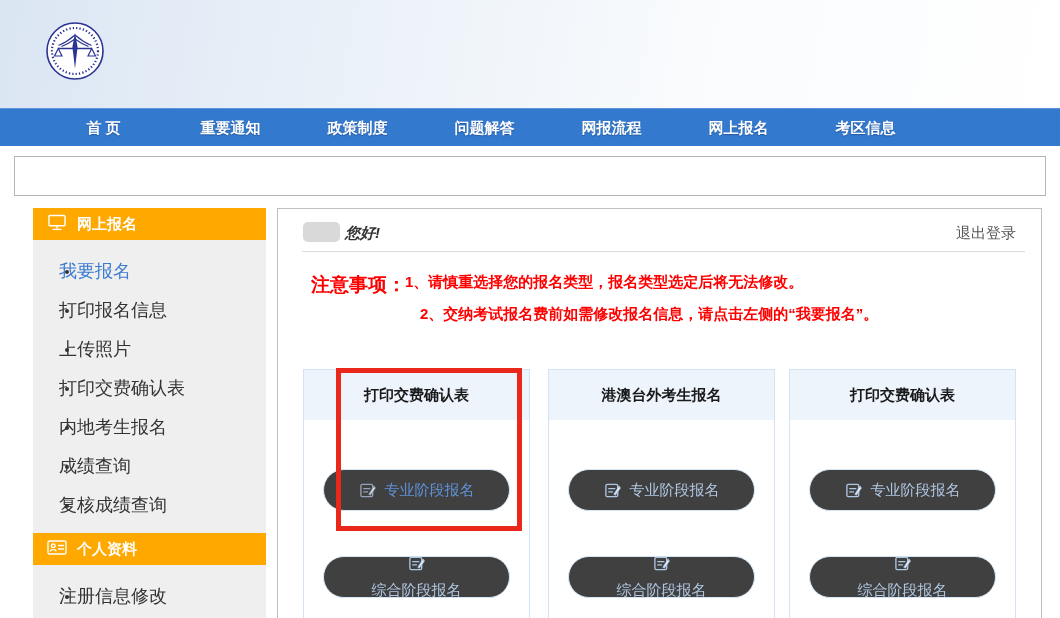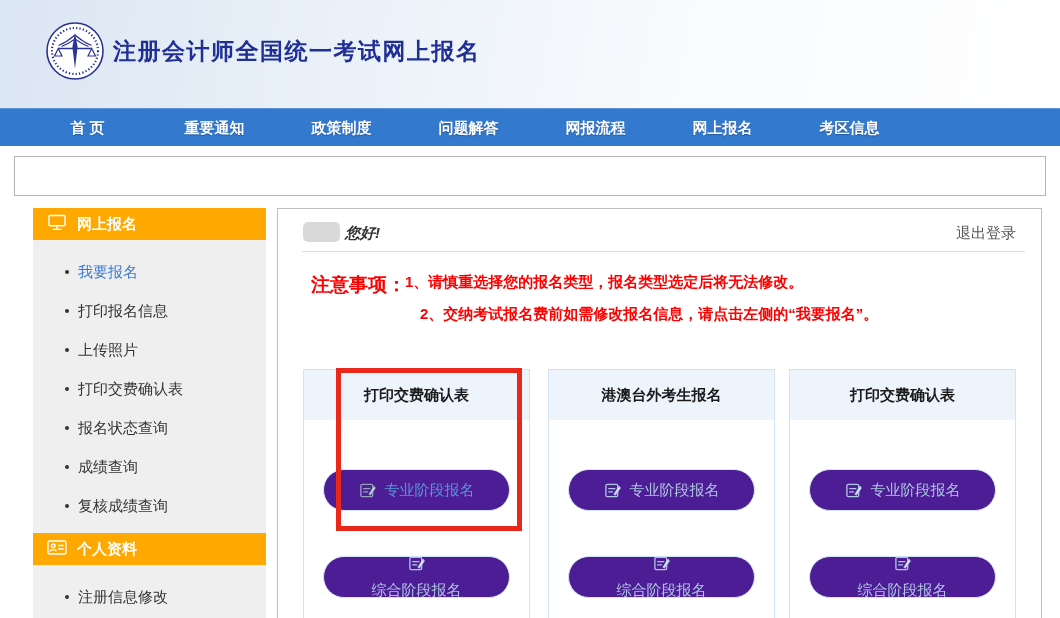--- a/index.html
+++ b/index.html
@@ -12,35 +12,35 @@
     --card-header-bg:#edf4fc;
   }
   
   .header { position:absolute; left:0; top:0; width:1060px; height:108px;
     background:linear-gradient(100deg,#dbe6f3 0%,#e9f0f8 30%,#f9fbfd 65%,#ffffff 100%); }
   .logo { position:absolute; left:45px; top:21px; width:60px; height:60px; }
   .site-title { position:absolute; left:113px; top:36px; font-size:23px; font-weight:bold;
     color:var(--title-navy); letter-spacing:1.5px; }
   
   .nav { position:absolute; left:0; top:108px; width:1060px; height:38px;
-    background:var(--nav-blue); display:flex; padding-left:24px;
+    background:var(--nav-blue); display:flex; padding-left:40px;
     border-top:1px solid #5b93dc; }
   .nav-item { width:127px; text-align:center; line-height:37px; color:#fff; font-size:15px;
     font-weight:bold; cursor:pointer; text-shadow:0 1px 1px rgba(10,30,80,.35); }
   
   .notice-bar { position:absolute; left:14px; top:156px; width:1032px; height:40px;
     border:1px solid #b5b5b5; background:#fff; }
   
   .sidebar { position:absolute; left:33px; top:208px; width:233px; height:410px; background:#efefef; }
   .side-header { height:32px; background:var(--accent-orange); color:#fff; display:flex;
     align-items:center; gap:10px; padding-left:14px; font-size:15px; font-weight:bold; }
   .side-header svg { width:20px; height:17px; flex:0 0 auto; }
   .side-list { list-style:none; padding:12px 0 8px; }
-  .side-item { height:39px; line-height:39px; padding-left:45px; position:relative;
-    font-size:15px; color:#333; cursor:pointer; }
+  .side-item { height:39px; line-height:39px; padding-left:26px; position:relative;
+    font-size:18px; color:#333; cursor:pointer; }
   .side-item::before { content:''; position:absolute; left:32px; top:18px; width:4px; height:4px;
     border-radius:50%; background:#333; }
   .side-item.active { color:var(--active-blue); }
   
   .main-panel { position:absolute; left:277px; top:208px; width:765px; height:414px;
     border:1px solid #bfbfbf; background:#fff; }
   .redacted { position:absolute; left:25px; top:13px; width:37px; height:20px;
     background:#d9d9d9; border-radius:5px; }
   .greeting { position:absolute; left:67px; top:15px; font-size:15px; font-weight:bold; color:#333;font-style:italic; }
   .logout { position:absolute; right:25px; top:15px; font-size:15px; color:#555; cursor:pointer;text-align:right; }
@@ -50,21 +50,21 @@
   .notice-items { position:absolute; left:127px; top:63px; list-style:none; }
   .notice-items li { font-size:15px; font-weight:bold; color:var(--notice-red);
     line-height:19px; margin-bottom:13px; white-space:nowrap; }
   .notice-items li:nth-child(2) { margin-left:15px; }
   
   .card { position:absolute; top:160px; width:227px; height:262px;
     border:1px solid #d3e3f3; background:#fff; }
   .card.c0 { left:25px; } .card.c1 { left:270px; } .card.c2 { left:511px; }
   .card-header { height:50px; background:var(--card-header-bg); text-align:center;
     line-height:50px; font-size:15px; font-weight:bold; color:#1a1a1a; }
-  .card-btn { position:absolute; left:19px; width:187px; height:42px; background:#4c1d95;
+  .card-btn { position:absolute; left:19px; width:187px; height:42px; background:#404040;
     border:1px solid #d5e6f6; border-radius:21px; display:flex; align-items:center;
     justify-content:center; gap:9px; font-size:15px; color:#b0c7e3; cursor:pointer; }
   .card-btn .icon { display:flex; color:#b0c7e3; }
   .card-btn svg { width:17px; height:17px; }
   .card-btn.b0 { top:99px; } .card-btn.b1 { top:186px;flex-direction:column; }
   .card-btn.primary { color:#5e92d8; }
   .card-btn.primary .icon { color:#94a3b6; }
   
   .red-box { position:absolute; left:58px; top:159px; width:186px; height:163px;
     border:5px solid var(--highlight-red); z-index:6; pointer-events:none; }
@@ -80,21 +80,20 @@
       <path d="M30 14 Q22 21 13.5 24.5" fill="none" stroke="#2b3493" stroke-width="1.1"></path>
       <path d="M30 14 Q38 21 46.5 24.5" fill="none" stroke="#2b3493" stroke-width="1.1"></path>
       <path d="M30 18 Q24 22.5 16.5 25.5" fill="none" stroke="#2b3493" stroke-width="1.1"></path>
       <path d="M30 18 Q36 22.5 43.5 25.5" fill="none" stroke="#2b3493" stroke-width="1.1"></path>
       <line x1="13" y1="27.5" x2="47" y2="27.5" stroke="#2b3493" stroke-width="1.5"></line>
       <path d="M9.5 35 h7.5 l-3.75 -7.5 z" fill="none" stroke="#2b3493" stroke-width="1.2"></path>
       <path d="M43 35 h7.5 l-3.75 -7.5 z" fill="none" stroke="#2b3493" stroke-width="1.2"></path>
       <path d="M30 11.5 L32.6 26 L30 47.5 L27.4 26 Z" fill="#2b3493"></path>
     </svg>
   </span>
-  <div class="site-title">注册会计师全国统一考试网上报名</div>
 </div>
 
 <div class="nav">
     <div class="nav-item">首 页</div>
     <div class="nav-item">重要通知</div>
     <div class="nav-item">政策制度</div>
     <div class="nav-item">问题解答</div>
     <div class="nav-item">网报流程</div>
     <div class="nav-item">网上报名</div>
     <div class="nav-item">考区信息</div>
@@ -109,21 +108,21 @@
           <line x1="10" y1="12.5" x2="10" y2="15"></line>
           <line x1="6" y1="16.3" x2="14" y2="16.3"></line>
         </svg></span>
       <span>网上报名</span>
     </div>
     <ul class="side-list">
       <li class="side-item active">我要报名</li>
       <li class="side-item">打印报名信息</li>
       <li class="side-item">上传照片</li>
       <li class="side-item">打印交费确认表</li>
-      <li class="side-item">报名状态查询</li>
+      <li class="side-item">内地考生报名</li>
       <li class="side-item">成绩查询</li>
       <li class="side-item">复核成绩查询</li>
     </ul>
     <div class="side-header">
       <span><svg viewBox="0 0 20 16" fill="none" stroke="#fff" stroke-width="1.4" stroke-linecap="round">
           <rect x="1" y="1.5" width="18" height="13" rx="1.5"></rect>
           <circle cx="6.2" cy="6.3" r="1.8"></circle>
           <path d="M3.4 11.6 c0-2 5.6-2 5.6 0"></path>
           <line x1="11.5" y1="6" x2="16.5" y2="6"></line>
           <line x1="11.5" y1="9.5" x2="16.5" y2="9.5"></line>

